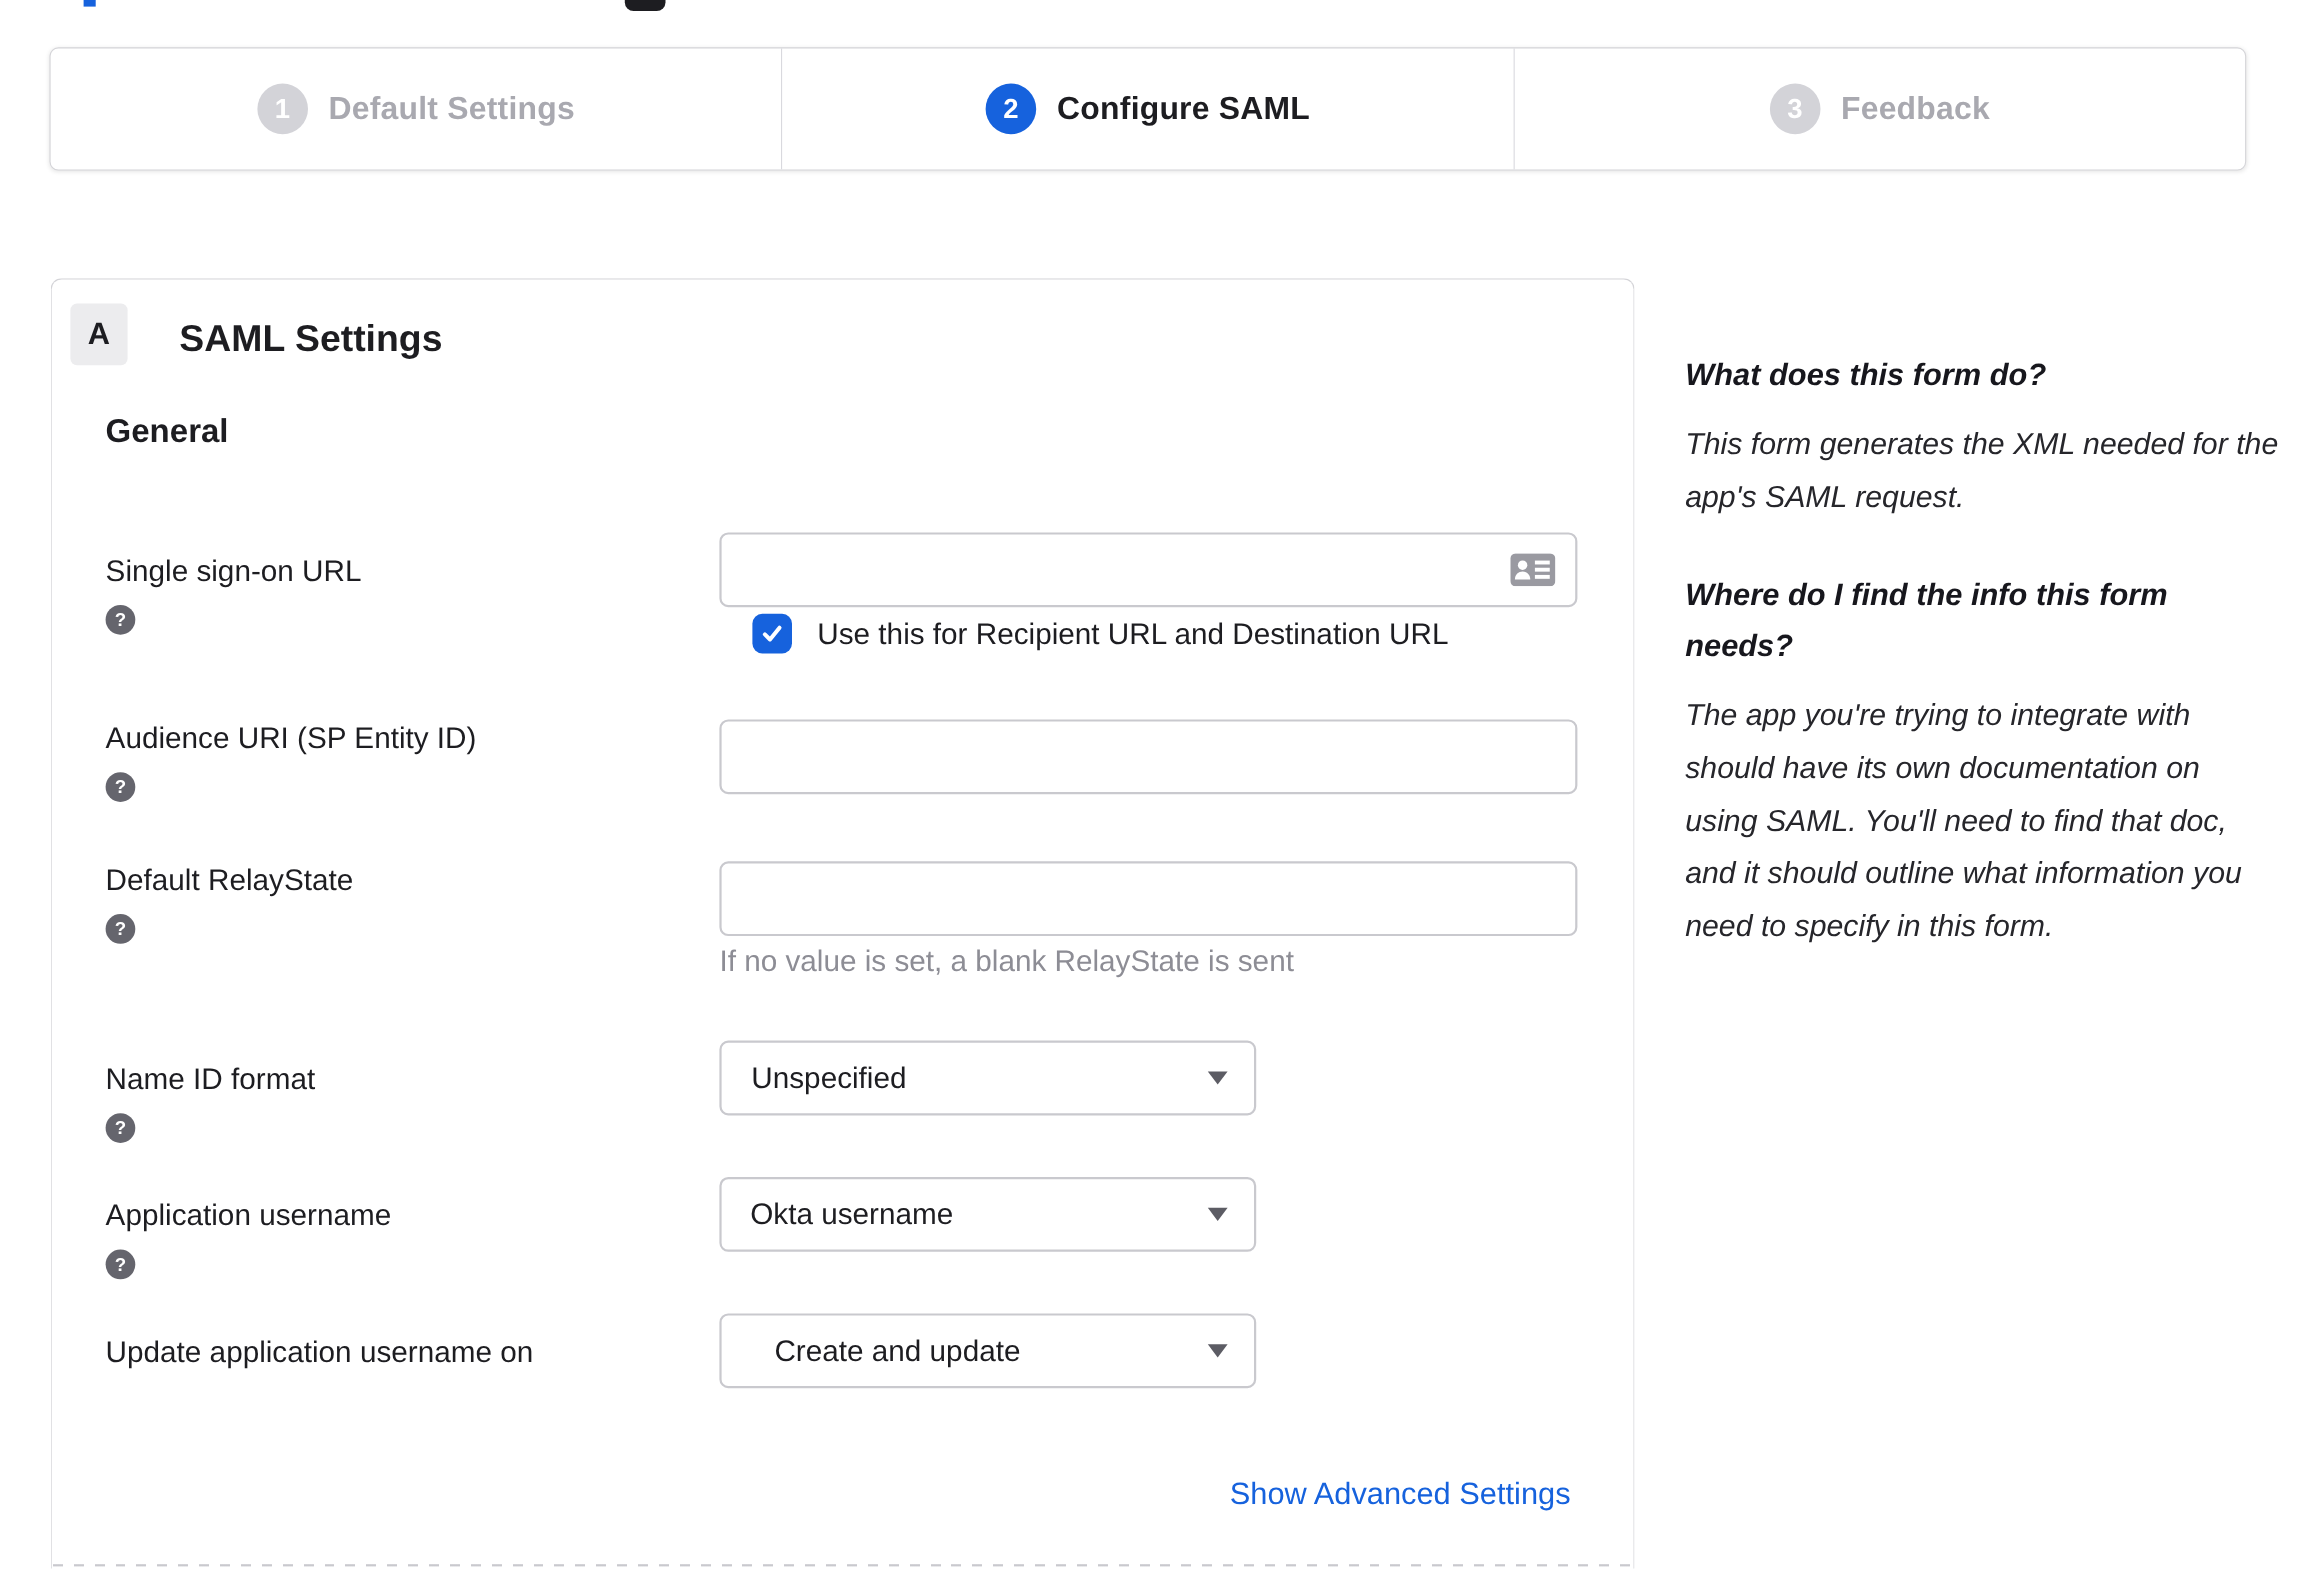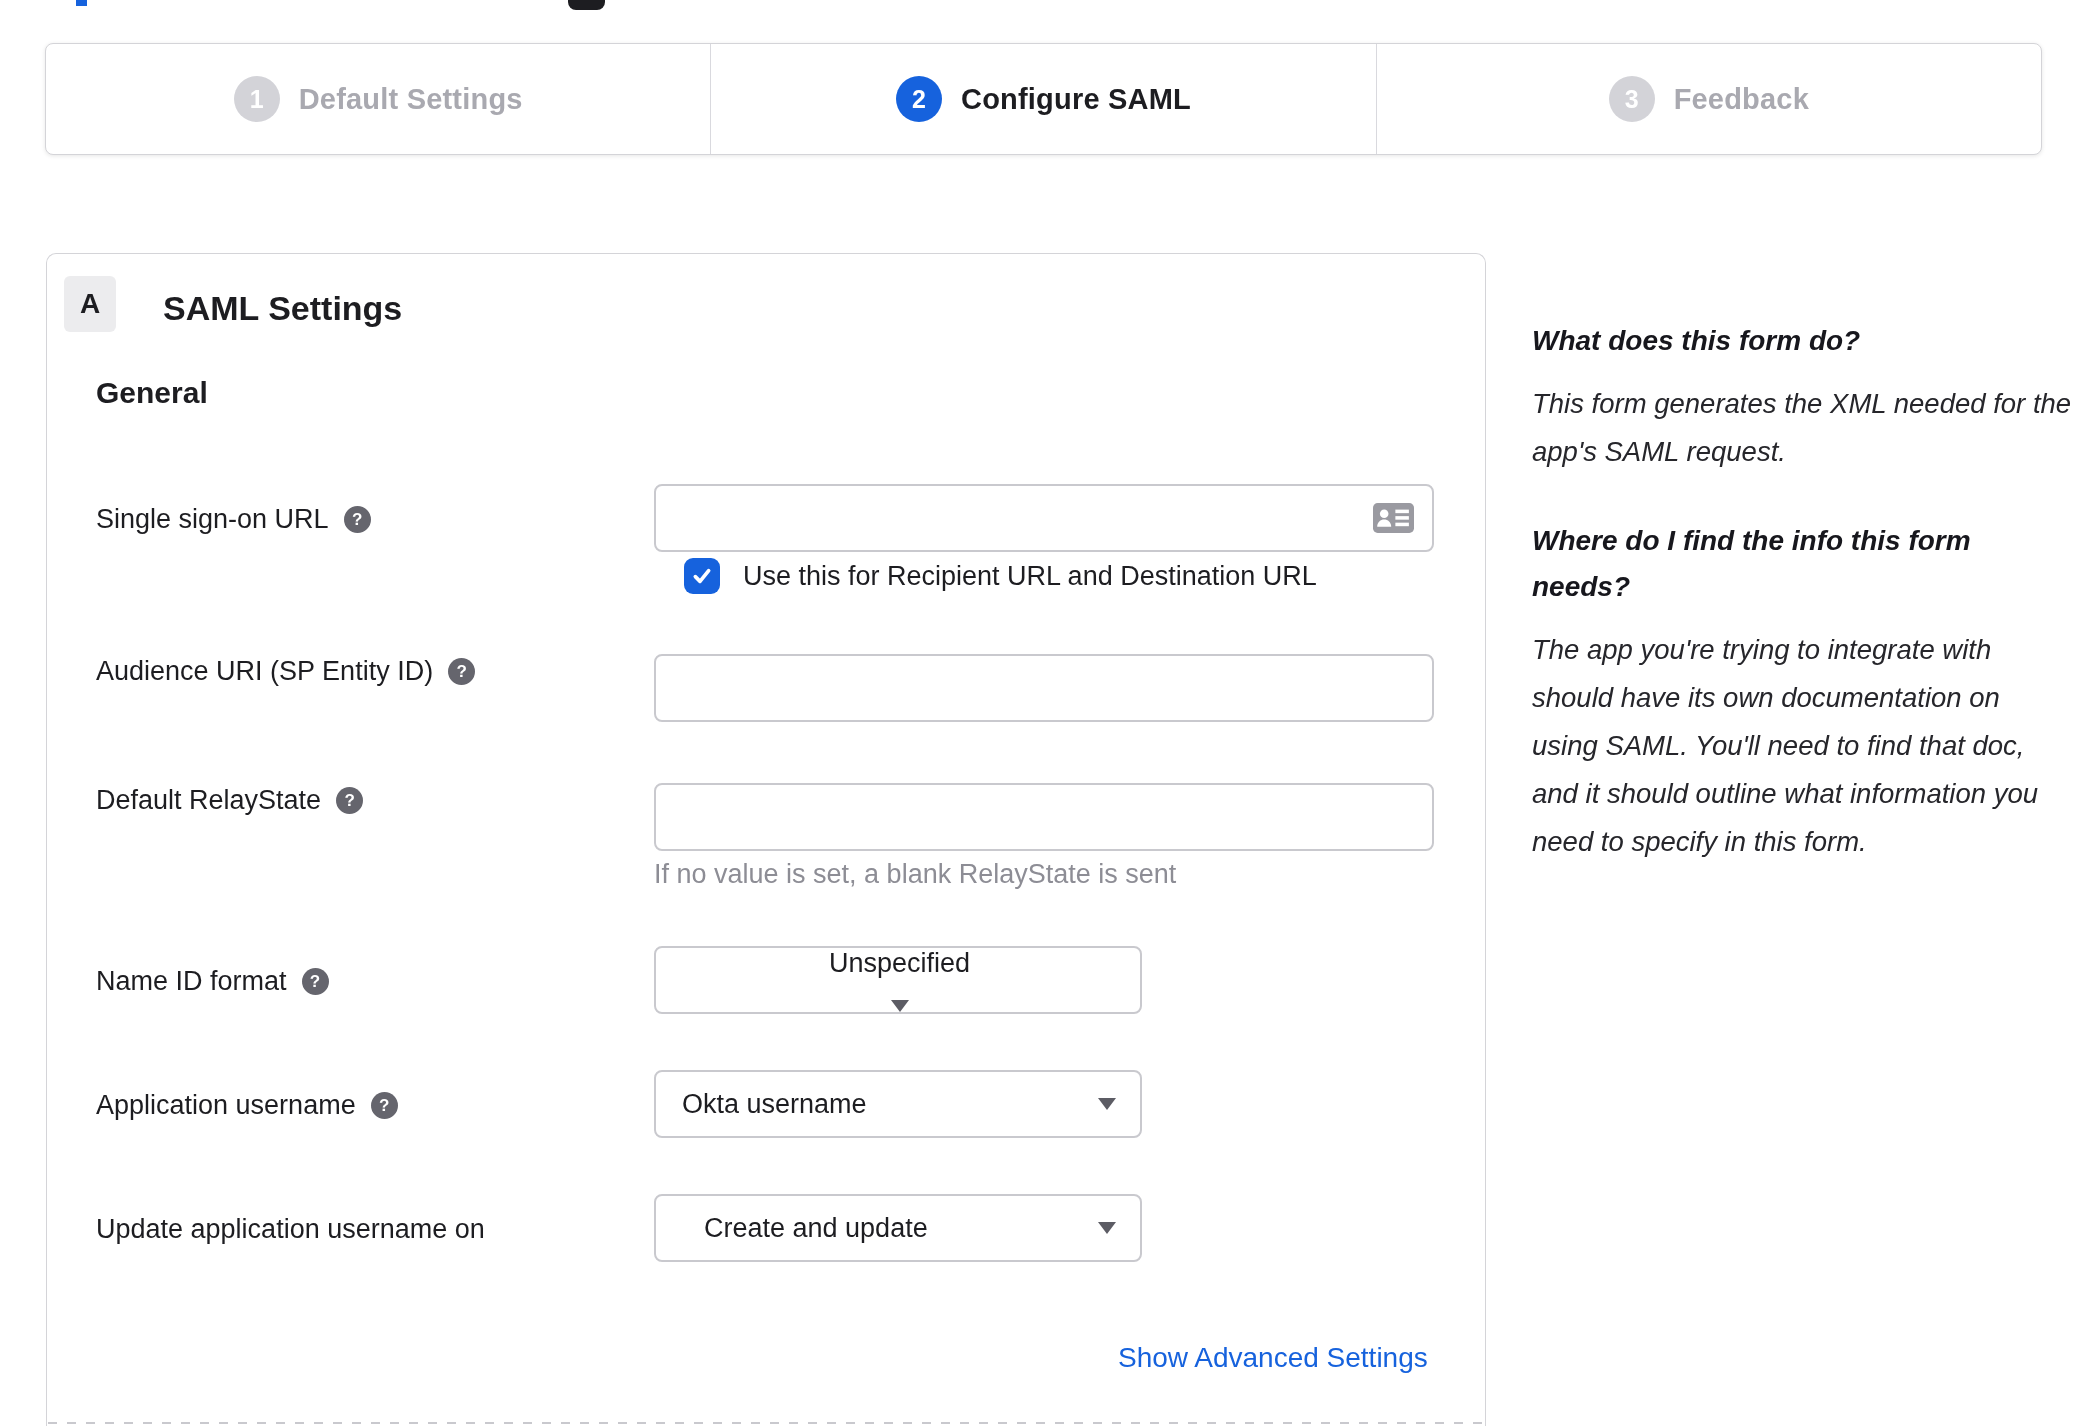--- a/index.html
+++ b/index.html
@@ -39,21 +39,21 @@
   }
   .badge-a {
     position: absolute; left: 17px; top: 22px; width: 52px; height: 56px;
     background: #ececee; border-radius: 6px;
     display: flex; align-items: center; justify-content: center;
     font-size: 28px; font-weight: bold; color: #1d1d21;
   }
   .section-title { position: absolute; left: 116px; top: 35px; font-size: 34px; font-weight: bold; }
   .group-heading { position: absolute; left: 49px; top: 122px; font-size: 30px; font-weight: bold; }
 
-  .row-label { position: absolute; left: 49px; font-size: 27px; color: #1d1d21; display: flex; align-items: center; gap: 15px; }
+  .row-label { position: absolute; left: 49px; font-size: 27px; color: #1d1d21; display: flex; gap: 15px; flex-direction: column; }
   .help-icon {
     width: 27px; height: 27px; border-radius: 50%; background: #65656d;
     color: #fff; font-size: 17px; font-weight: bold;
     display: inline-flex; align-items: center; justify-content: center; flex: 0 0 auto;
   }
   .text-input {
     position: absolute; left: 607px; width: 780px; height: 68px; box-sizing: border-box;
     border: 2px solid #c9c9ce; border-radius: 8px; background: #fff;
     font-size: 27px; font-family: "Liberation Sans", sans-serif; color: #1d1d21;
     padding: 0 60px 0 24px; outline: none;
@@ -153,21 +153,21 @@
     <span>Default RelayState</span>
     <span class="help-icon">?</span>
   </div>
   <input class="text-input" style="top: 529px;" type="text" value="">
   <div class="hint" style="top:605px;">If no value is set, a blank RelayState is sent</div>
 
   <div class="row-label" style="top:712px;">
     <span>Name ID format</span>
     <span class="help-icon">?</span>
   </div>
-  <div class="select-box" style="top:692px;flex-direction:column;">
+  <div class="select-box" style="top:692px;">
     <span class="select-value">Unspecified</span>
     <span class="caret-down"></span>
   </div>
 
   <div class="row-label" style="top:836px;">
     <span>Application username</span>
     <span class="help-icon">?</span>
   </div>
   <div class="select-box" style="top:816px;padding-left:26px;">
     <span class="select-value">Okta username</span>

